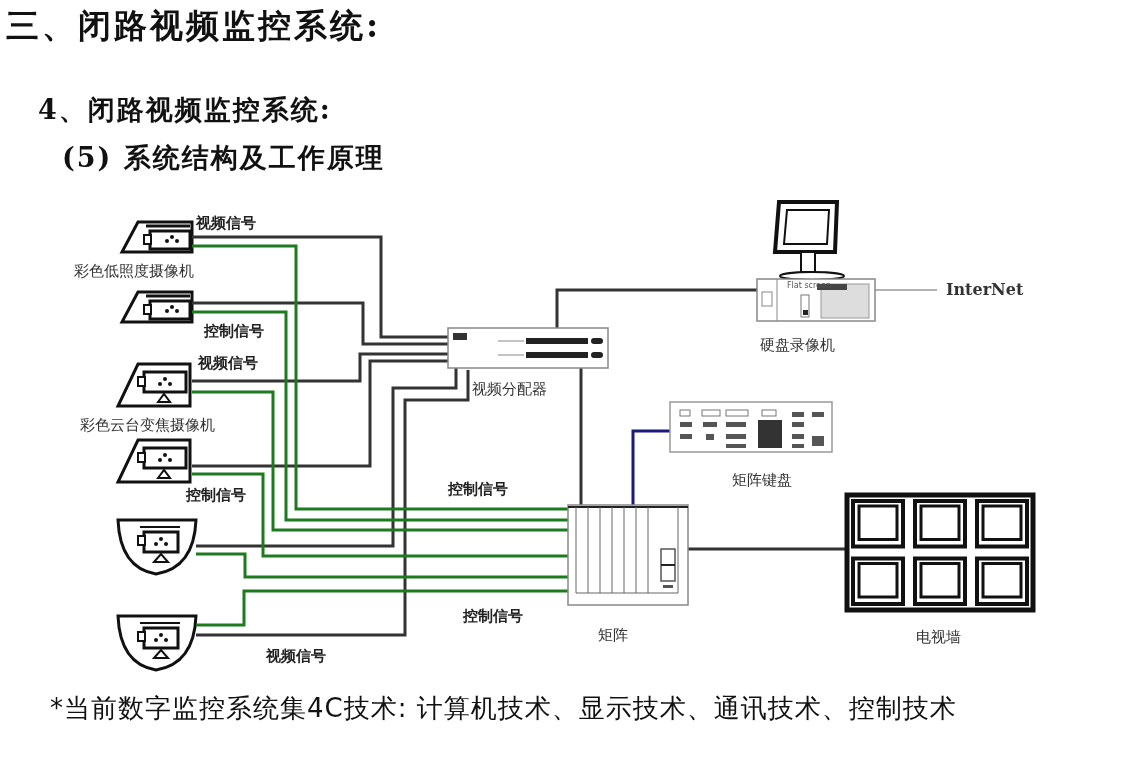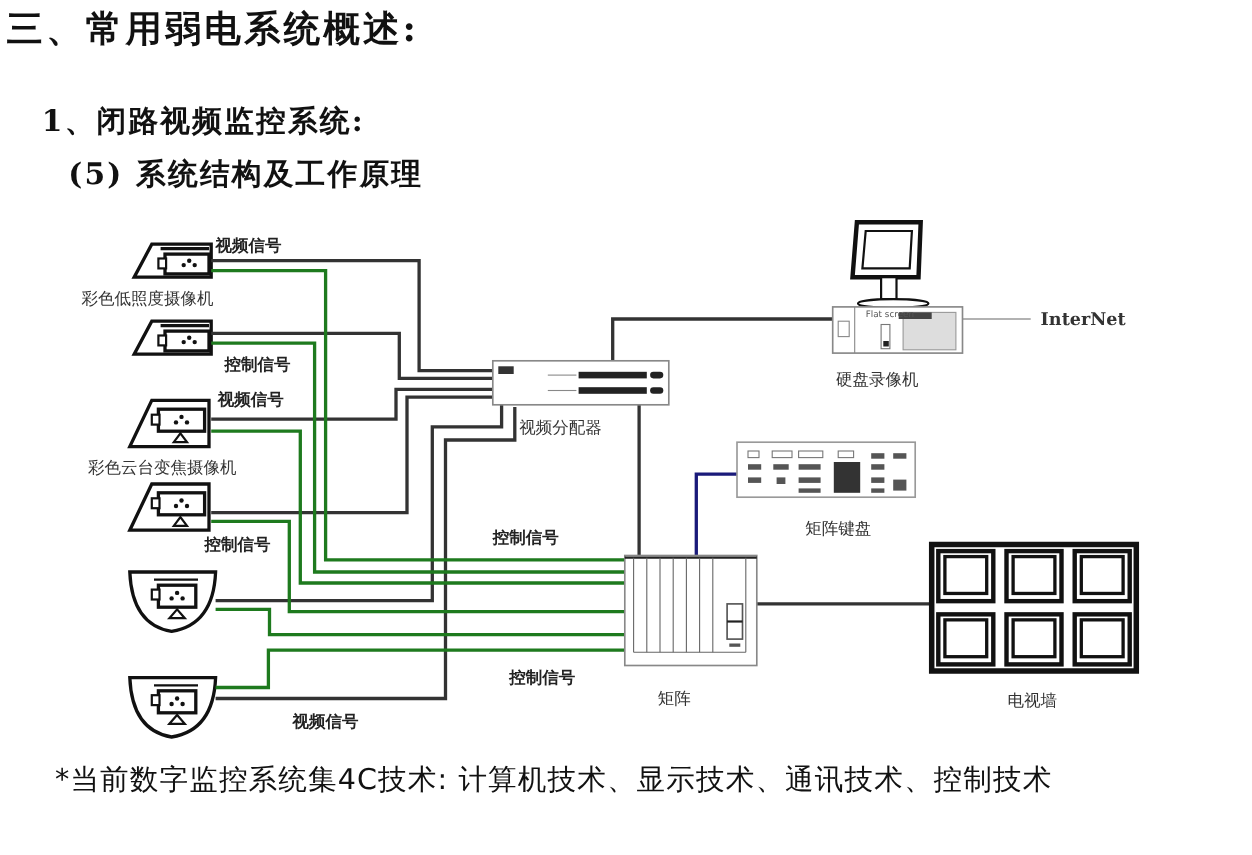--- a/index.html
+++ b/index.html
@@ -15,22 +15,22 @@
   .lbl-b { font-family:"DejaVu Sans", sans-serif; font-size:15px; fill:#222; font-weight:bold; }
   .inet { font-family:"DejaVu Serif", serif; font-size:16px; font-weight:bold; fill:#333; }
   .wire-v { fill:none; stroke:#333; stroke-width:3; }
   .wire-c { fill:none; stroke:#1e7a1e; stroke-width:3; }
   .wire-k { fill:none; stroke:#1a1a7a; stroke-width:3; }
   .wire-n { fill:none; stroke:#999; stroke-width:1.5; }
 </style>
 </head>
 <body>
 
-<div class="h1">三、常用弱电系统概述:</div>
-<div class="h2">1、闭路视频监控系统:</div>
+<div class="h1">三、闭路视频监控系统:</div>
+<div class="h2">4、闭路视频监控系统:</div>
 <div class="h3">(5) 系统结构及工作原理</div>
 
 <svg class="diagram" width="1138" height="777" viewBox="0 0 1138 777">
 
   <g transform="translate(122,222)">
     <path d="M16,0 L70,0 L70,30 L0,30 Z" fill="#fff" stroke="#111" stroke-width="3"></path>
     <rect x="28" y="9" width="40" height="18" fill="#fff" stroke="#111" stroke-width="3"></rect>
     <rect x="22" y="13" width="7" height="9" fill="#fff" stroke="#111" stroke-width="2"></rect>
     <circle cx="45" cy="19" r="2" fill="#111"></circle>
       <circle cx="50" cy="15" r="2" fill="#111"></circle>

